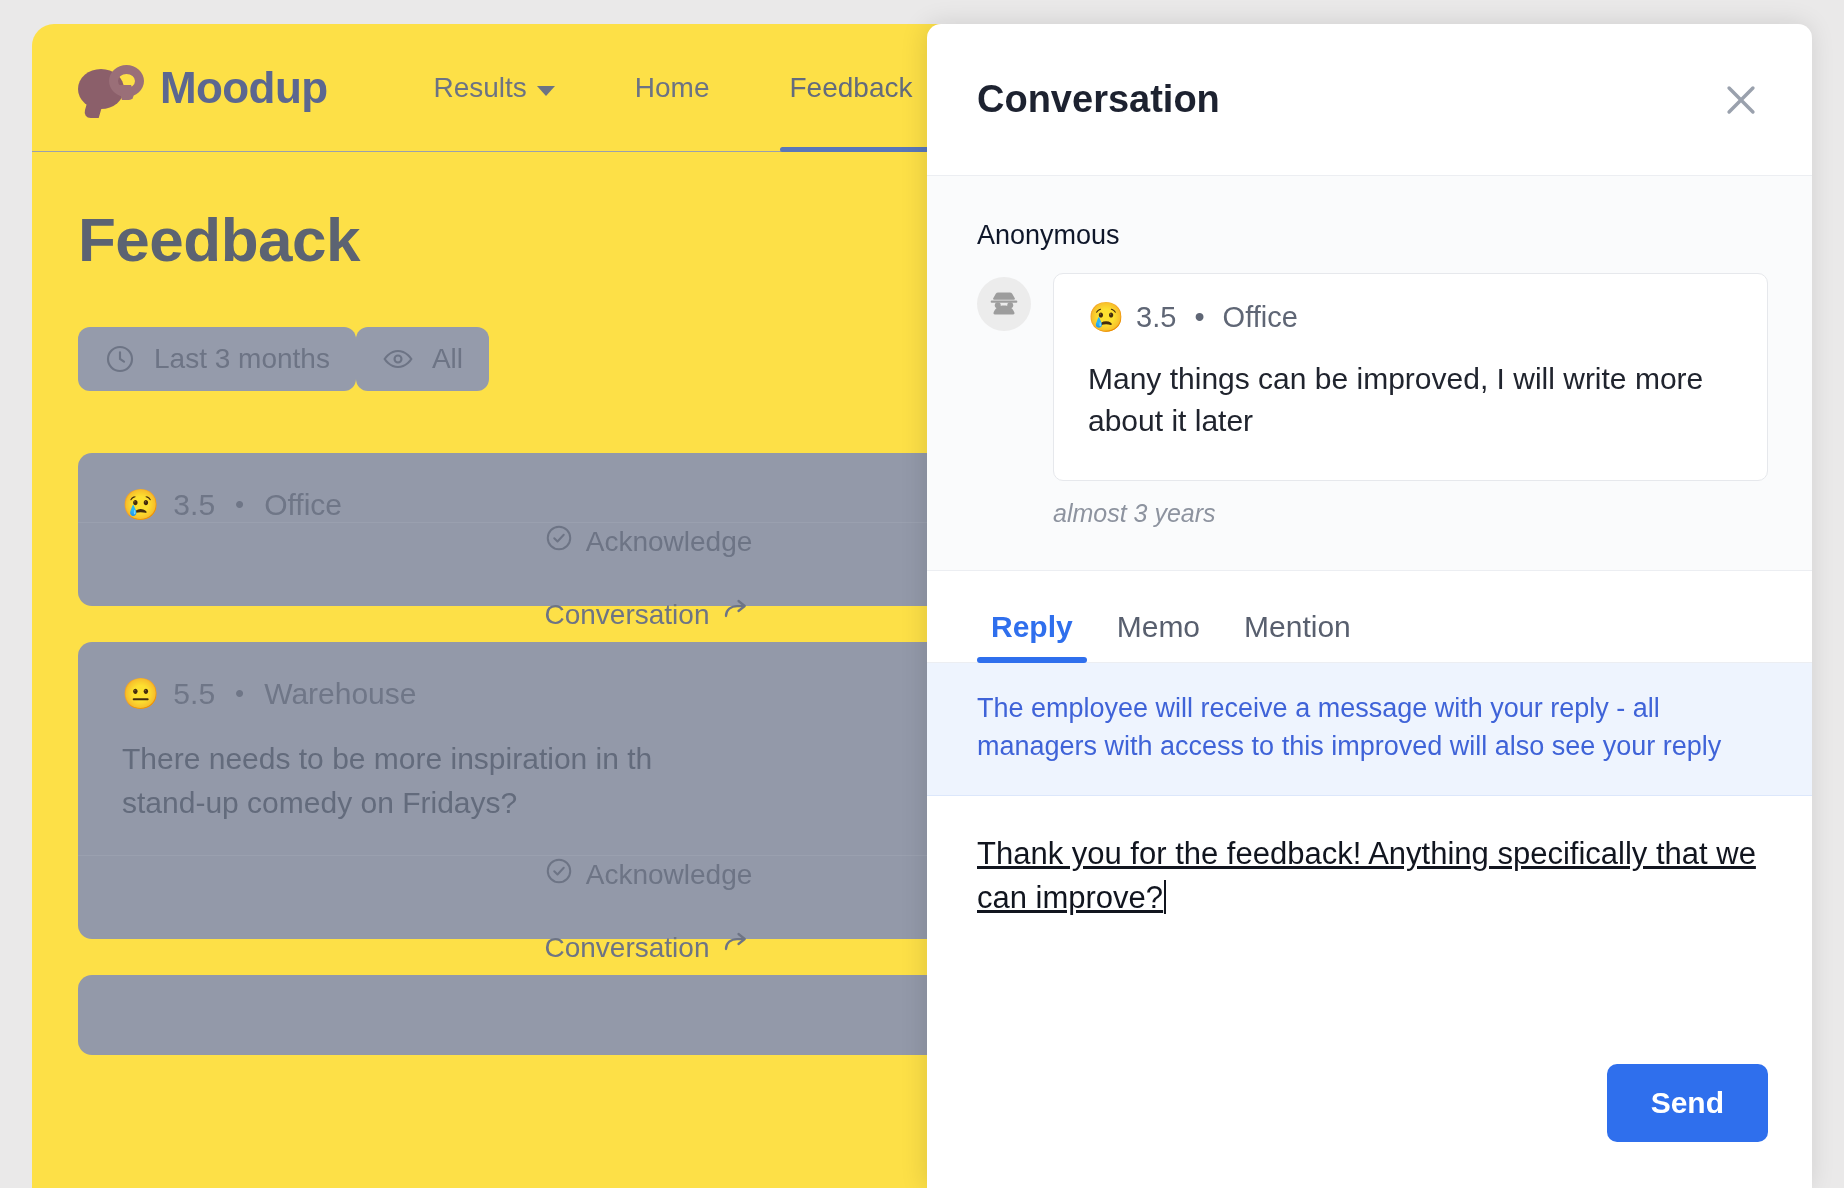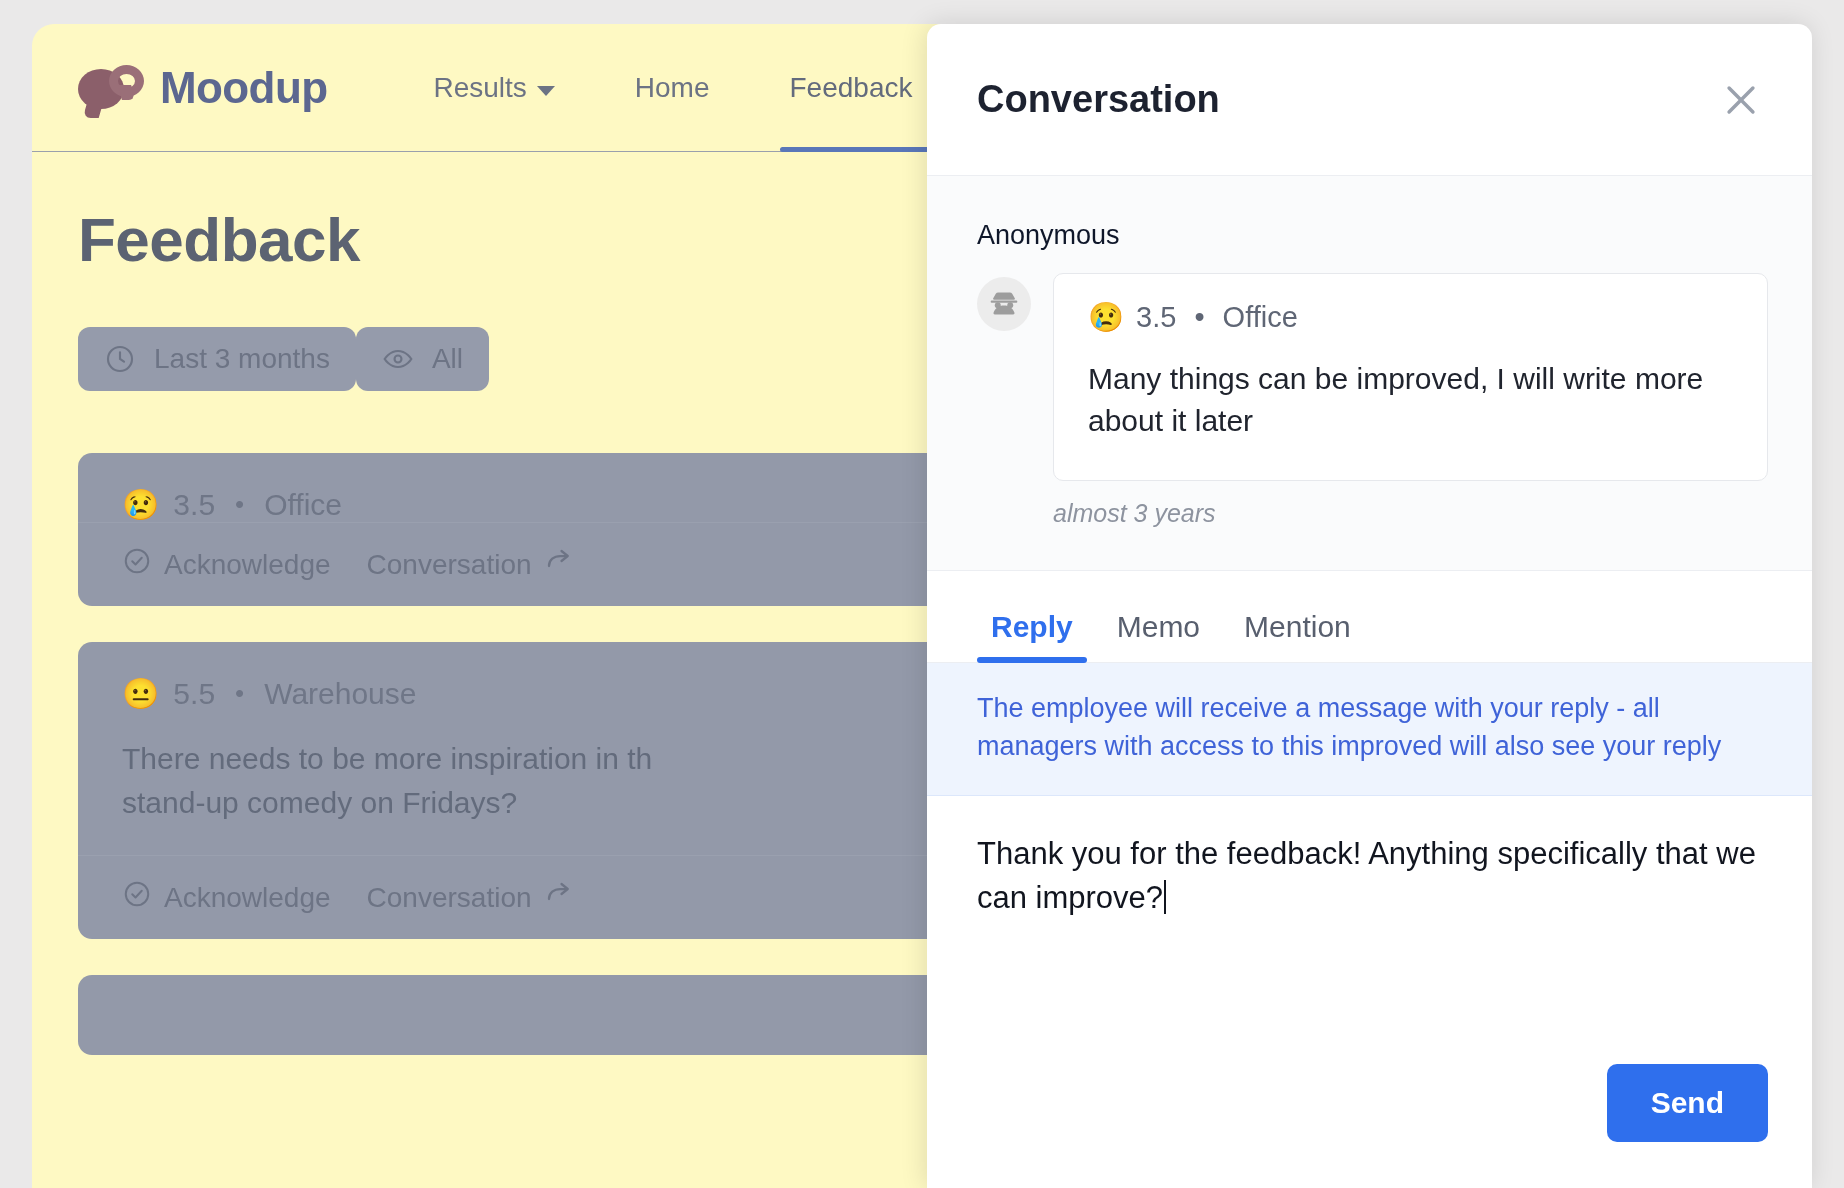--- a/index.html
+++ b/index.html
@@ -12,21 +12,21 @@
     font-family: "Liberation Sans", sans-serif;
   }
 
   
   .app-shell {
     position: absolute;
     left: 32px;
     top: 24px;
     width: 1780px;
     height: 1164px;
-    background: #fef9c3;
+    background: #fde047;
     border-radius: 22px 22px 0 0;
     overflow: hidden;
   }
 
   
   .navbar {
     position: relative;
     height: 128px;
     border-bottom: 1px solid #9aa0ac;
     display: flex;
@@ -116,21 +116,21 @@
   .card-text {
     margin-top: 26px;
     font-size: 30px; line-height: 44px; color: #636b7c;
     padding-bottom: 30px;
   }
   .card-actions {
     border-top: 1px solid #9aa0af;
     height: 84px;
     display: flex; align-items: center; gap: 36px;
     margin: 0 -44px; padding: 0 44px;
-    font-size: 28px; color: #6d7485;
+    font-size: 28px; color: #6d7485; flex-direction: column;
   }
   .action { display: flex; align-items: center; gap: 12px; }
 
   
   .drawer {
     position: absolute;
     right: 32px; top: 24px;
     width: 885px; height: 1164px;
     background: #ffffff;
     border-radius: 14px 14px 0 0;
@@ -210,20 +210,21 @@
     border-bottom: 1px solid #dce7fb;
     padding: 26px 50px 30px 50px;
     font-size: 27px; line-height: 38px; color: #3f63d8;
   }
 
   .compose {
     flex: 1;
     padding: 36px 50px 0 50px;
     font-size: 31px; line-height: 44px; color: #11151f;
     position: relative;
+    text-decoration: underline;
   }
   .caret {
     display: inline-block; width: 2px; height: 34px;
     background: #11151f; vertical-align: -6px;
     margin-left: 1px;
   }
 
   .drawer-foot {
     flex: 0 0 auto;
     padding: 0 44px 46px 44px;

